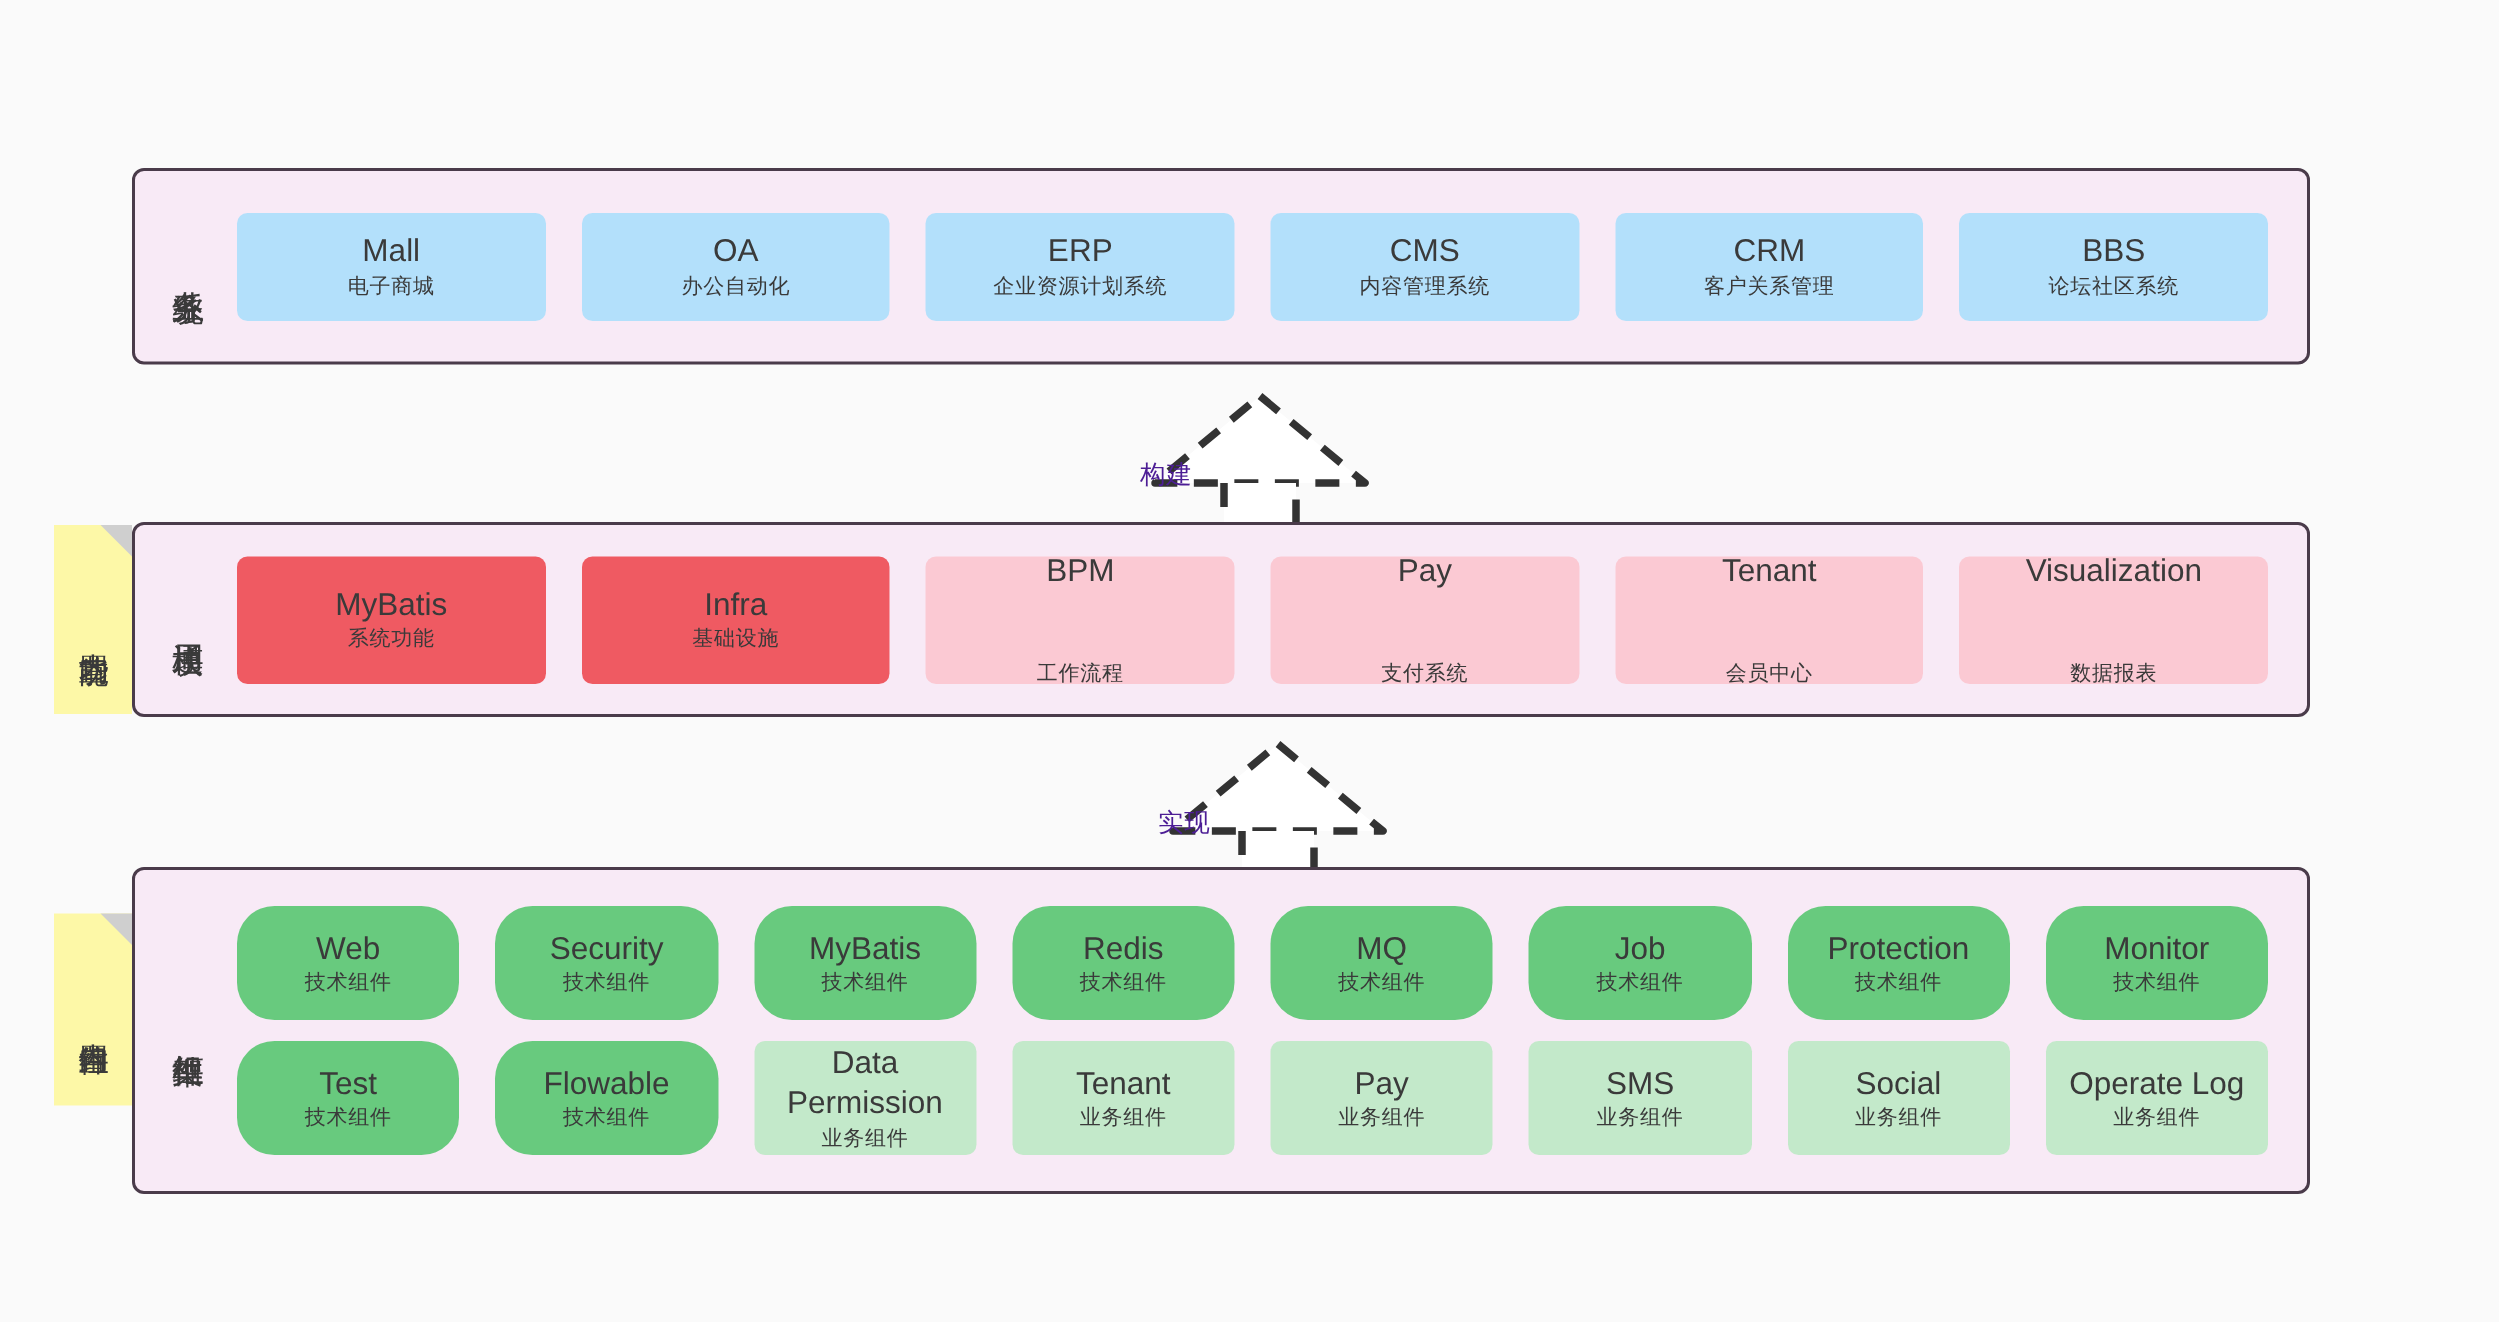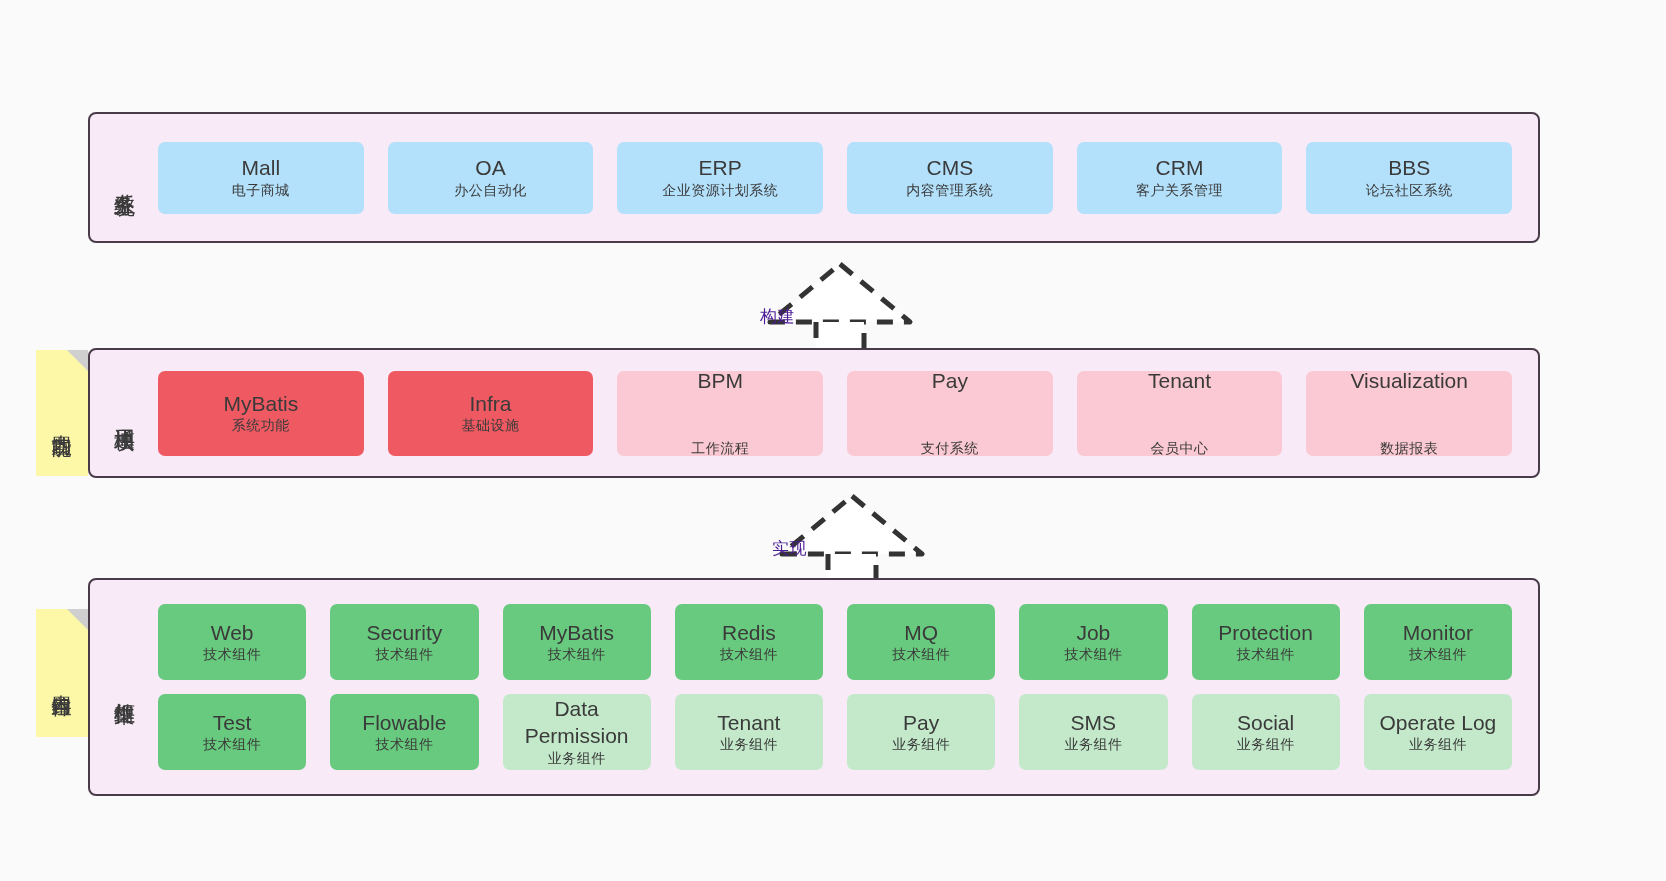--- a/index.html
+++ b/index.html
@@ -84,21 +84,21 @@
   .card .cn {
     font-size: 14px;
     color: #3a3a3a;
     letter-spacing: 0.5px;
   }
 
   
   .c-blue        { background: #b3e0fb; }
   .c-red         { background: #ef5a62; }
   .c-pink        { background: #fbc9d3; gap: 46px; }
-  .c-green       { background: #68ca7e; }
+  .c-green       { background: #68ca7e; border-radius: 25px; }
   .c-greenlight  { background: #c3e9ca; }
 
   
   #layer-business { left: 88px;  top: 112px; width: 1452px; height: 131px; }
   #layer-common   { left: 88px;  top: 348px; width: 1452px; height: 130px; }
   #layer-framework{ left: 88px;  top: 578px; width: 1452px; height: 218px; }
 
   #layer-business .card  { height: 72px; }
   #layer-common .card    { height: 85px; }
   #layer-framework .card { height: 76px; }

